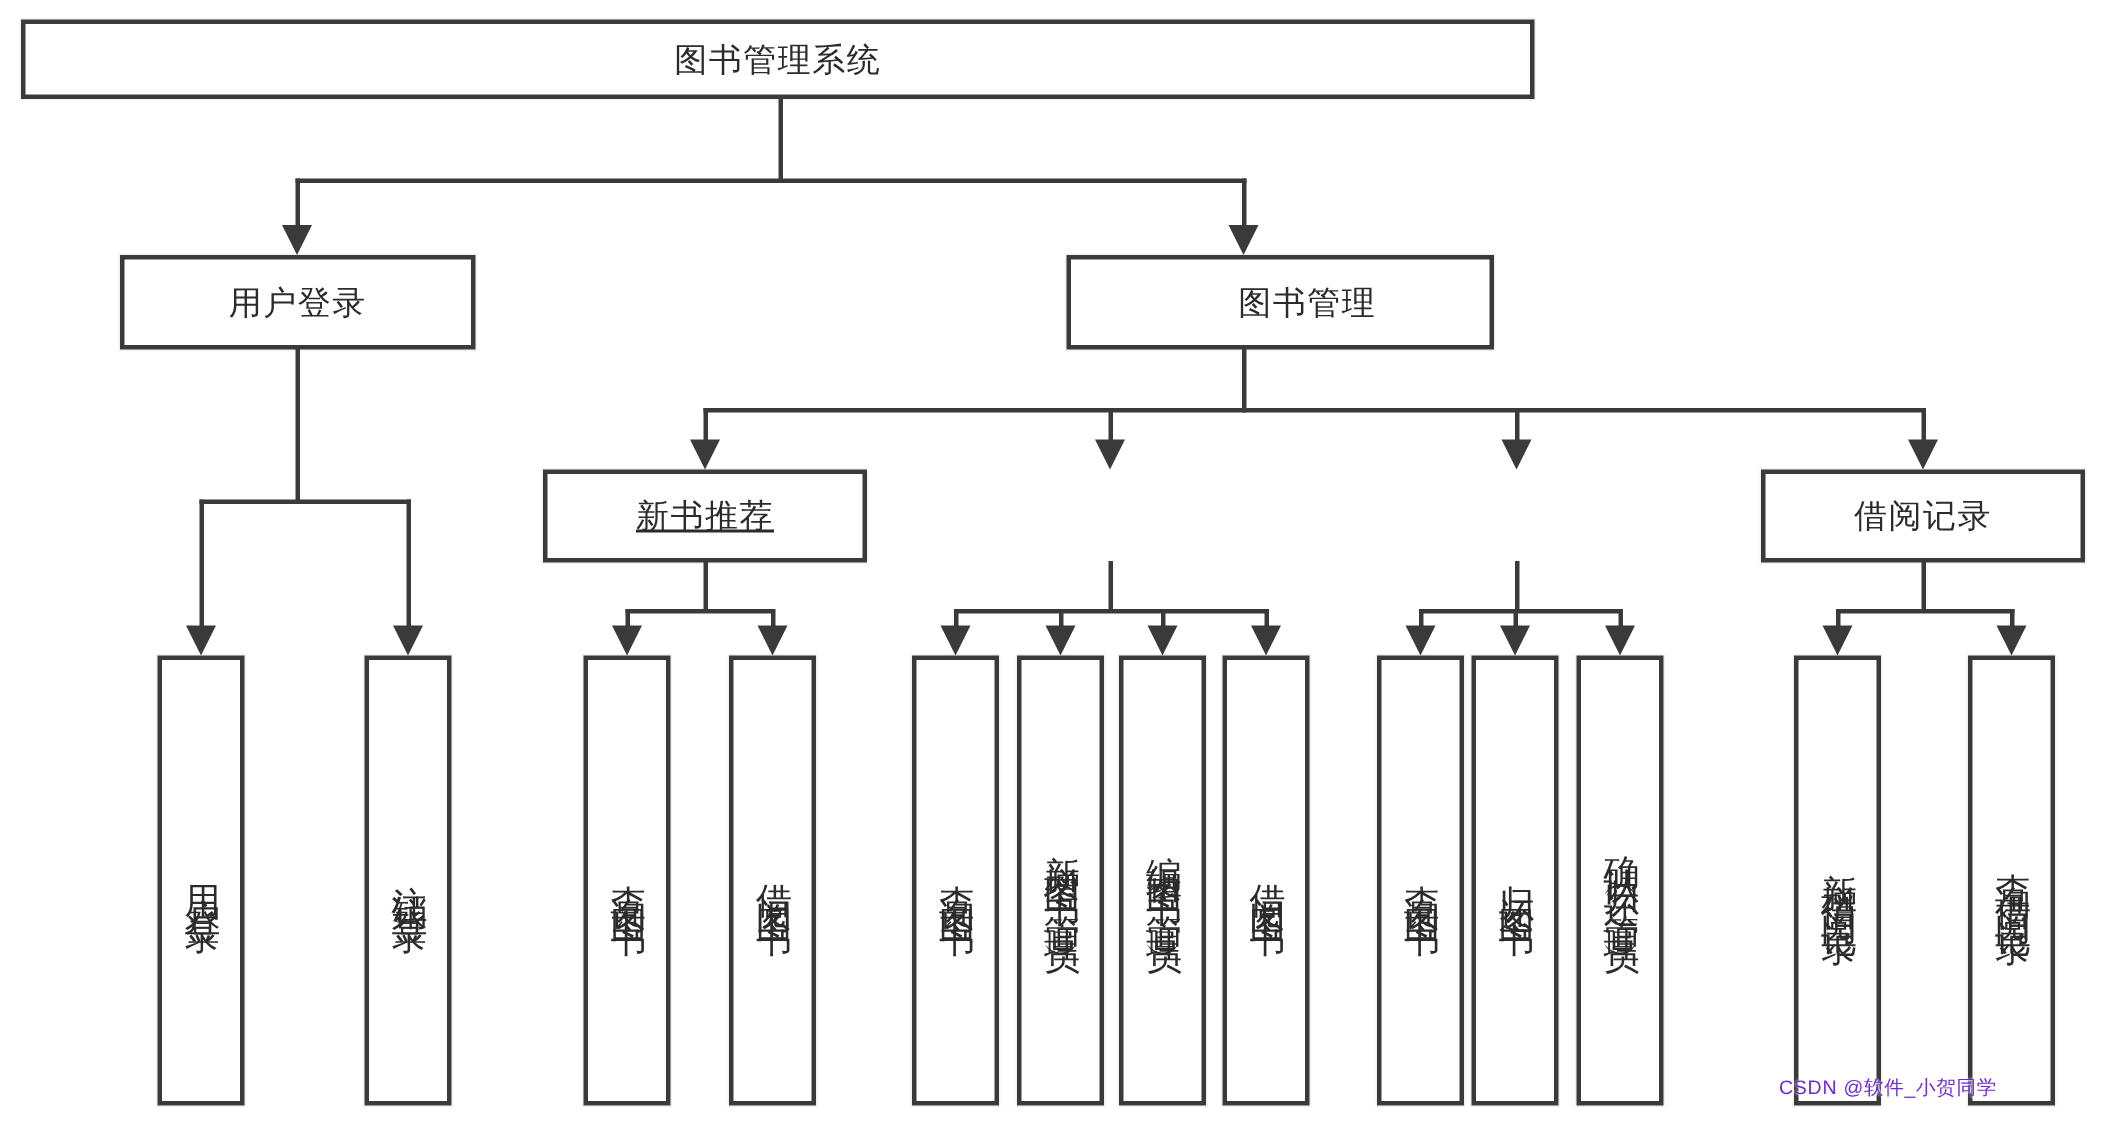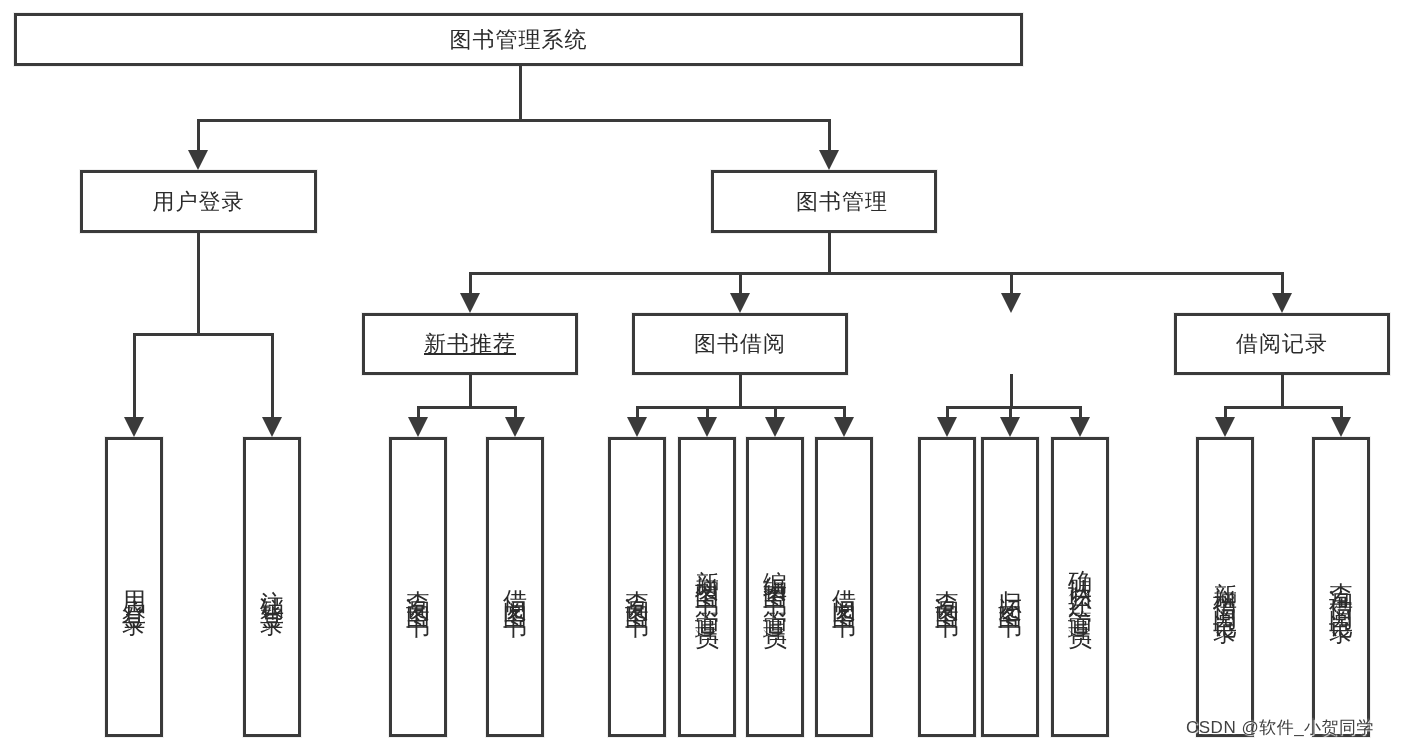--- a/index.html
+++ b/index.html
@@ -48,56 +48,55 @@
   }
   .drop::after{
     content:"";position:absolute;bottom:0;left:0;width:0;height:0;
     border-left:10px solid transparent;
     border-right:10px solid transparent;
     border-top:20px solid var(--line);
   }
   .watermark{
     position:absolute;
     left:1186px;top:716px;
-    font-size:17px;
+    font-size:13px;
     letter-spacing:0.5px;
-    color:#404040;
+    color:#6d28d9;
     text-shadow:0 0 2px #fff,1px 1px 1px rgba(255,255,255,0.85);
     white-space:nowrap;
   }
 </style>
 </head>
 <body>
 
 <div id="canvas">
 
   <div class="box hbox" style="left:14px;top:13px;width:1009px;height:53px;">图书管理系统</div>
 
   <div class="vl" style="left:518.5px;top:66px;height:56px;"></div>
   <div class="hl" style="left:196.5px;top:119px;width:634px;"></div>
   <div class="drop" style="left:188px;top:119px;height:51px;"></div>
   <div class="drop" style="left:819px;top:119px;height:51px;"></div>
 
   <div class="box hbox" style="left:80px;top:170px;width:237px;height:63px;">用户登录</div>
-  <div class="box hbox" style="left:711px;top:170px;width:226px;height:63px;padding-left:36px;">图书管理</div>
+  <div class="box hbox" style="left:711px;top:170px;width:285px;height:63px;padding-left:36px;">图书管理</div>
 
   <div class="vl" style="left:196.5px;top:232px;height:104px;"></div>
   <div class="hl" style="left:132.5px;top:333px;width:141px;"></div>
   <div class="drop" style="left:124px;top:333px;height:104px;"></div>
   <div class="drop" style="left:262px;top:333px;height:104px;"></div>
 
   <div class="vl" style="left:828px;top:232px;height:43px;"></div>
   <div class="hl" style="left:468.5px;top:272px;width:815px;"></div>
   <div class="drop" style="left:460px;top:272px;height:41px;"></div>
   <div class="drop" style="left:730px;top:272px;height:41px;"></div>
   <div class="drop" style="left:1001px;top:272px;height:41px;"></div>
   <div class="drop" style="left:1272px;top:272px;height:41px;"></div>
 
   <div class="box hbox" style="left:362px;top:313px;width:216px;height:62px;text-decoration:underline;">新书推荐</div>
-  <div class="box hbox" style="left:632px;top:313px;width:216px;height:62px;">图书借阅</div>
   <div class="box hbox" style="left:1174px;top:313px;width:216px;height:62px;">借阅记录</div>
 
   <div class="vl" style="left:468.5px;top:374px;height:34px;"></div>
   <div class="vl" style="left:738.5px;top:374px;height:34px;"></div>
   <div class="vl" style="left:1009.5px;top:374px;height:34px;"></div>
   <div class="vl" style="left:1280.5px;top:374px;height:34px;"></div>
 
   <div class="hl" style="left:416.5px;top:406px;width:99px;"></div>
   <div class="hl" style="left:635.5px;top:406px;width:210px;"></div>
   <div class="hl" style="left:945.5px;top:406px;width:136px;"></div>

